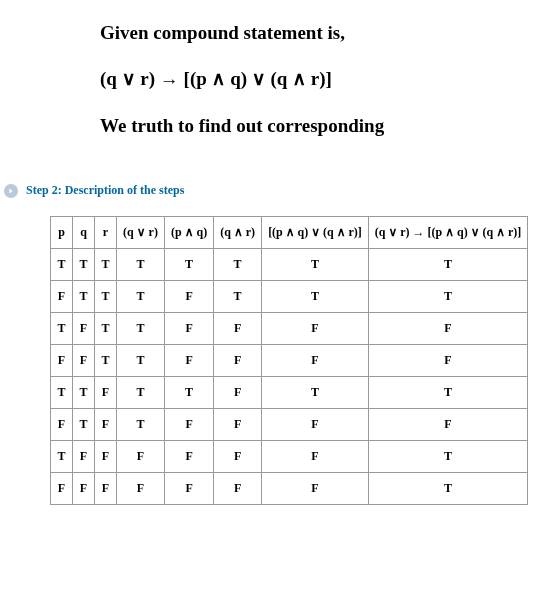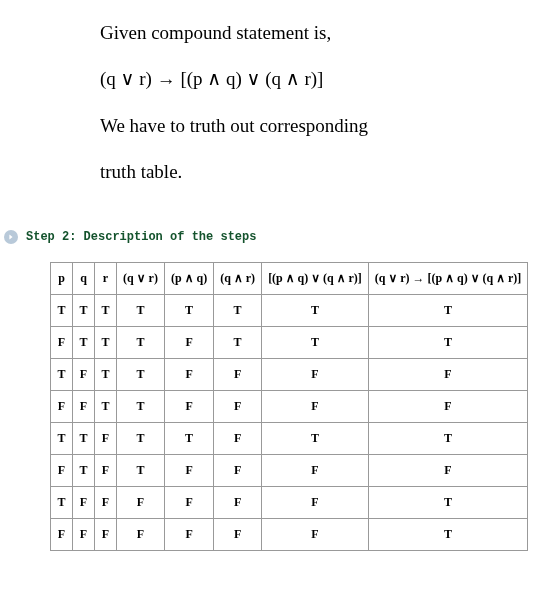--- a/index.html
+++ b/index.html
@@ -9,20 +9,21 @@
     }
     body {
       font-family: Georgia, 'Times New Roman', serif;
       background: #fff;
       width: 541px;
       height: 614px;
       overflow: hidden;
     }
     .intro-section {
       padding: 18px 40px 20px 100px;
+      font-weight: bold;
     }
     .intro-line {
       font-size: 19px;
       color: #000;
       line-height: 1.6;
       margin-bottom: 16px;
     }
     .step-header {
       display: flex;
       align-items: center;
@@ -39,24 +40,24 @@
       justify-content: center;
       margin-right: 8px;
       flex-shrink: 0;
     }
     .step-icon svg {
       width: 8px;
       height: 8px;
       fill: #fff;
     }
     .step-title {
-      font-family: Liberation Mono, monospace;
+      font-family: Liberation Serif, serif;
       font-size: 12px;
       font-weight: bold;
-      color: #14532d;
+      color: #0369a1;
     }
     .table-container {
       padding: 0 0 0 50px;
     }
     table {
       border-collapse: collapse;
       font-family: Georgia, 'Times New Roman', serif;
       font-size: 12px;
     }
     th, td {
@@ -87,22 +88,21 @@
     .wider {
       width: 140px;
     }
   </style>
 </head>
 <body>
 
 <div class="intro-section">
   <p class="intro-line">Given compound statement is,</p>
   <p class="intro-line">(q ∨ r) → [(p ∧ q) ∨ (q ∧ r)]</p>
-  <p class="intro-line">We have to truth out corresponding</p>
-  <p class="intro-line">truth table.</p>
+  <p class="intro-line">We truth to find out corresponding</p>
 </div>
 
 <div class="step-header">
   <span class="step-icon">
     <svg viewBox="0 0 10 10">
         <path d="M3 2 L7 5 L3 8 Z"></path>
       </svg>
   </span>
   <span class="step-title">Step 2: Description of the steps</span>
 </div>

